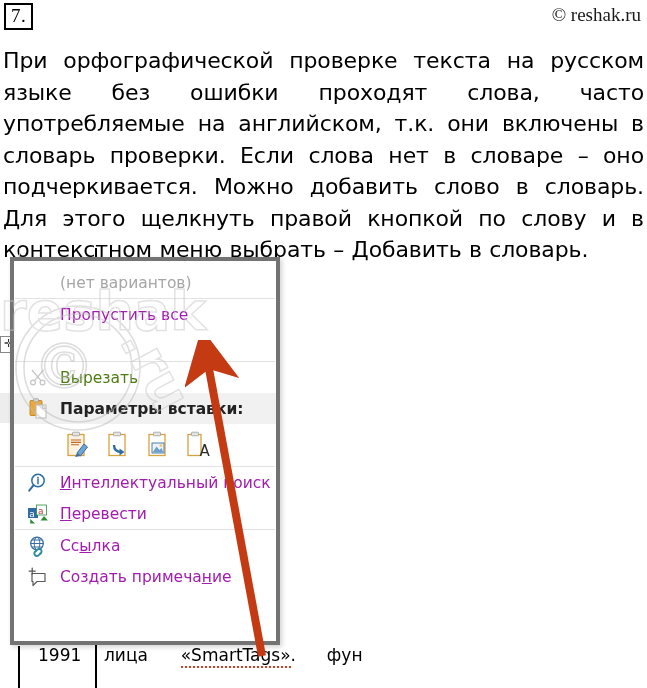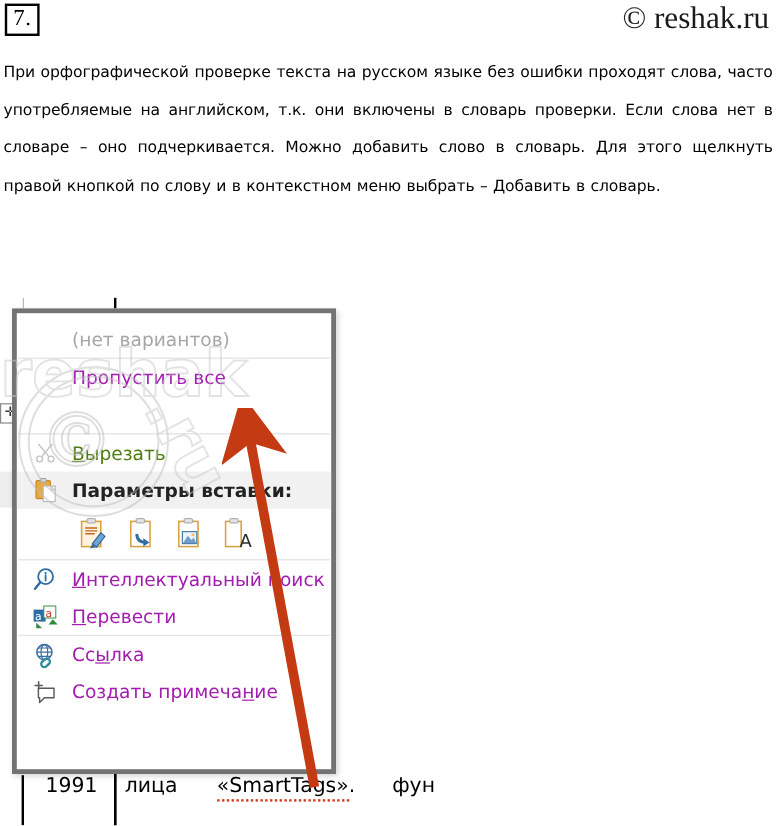--- a/index.html
+++ b/index.html
@@ -27,32 +27,32 @@
     font-size: 19px;
     line-height: 21px;
     font-weight: 400;
     letter-spacing: 0.5px;
   }
   #site-credit {
     position: absolute;
     right: 6px;
     top: 4px;
     font-family: "Liberation Serif", "DejaVu Serif", serif;
-    font-size: 26px;
+    font-size: 19px;
     line-height: 22px;
     color: #1a1a1a;
   }
 
   
   #answer-text {
     position: absolute;
     left: 3px;
     top: 45px;
     width: 641px;
-    font-size: 13px;
+    font-size: 22px;
     line-height: 31.5px;
     text-align: justify;
     font-weight: 400;
     letter-spacing: -0.1px;
     word-spacing: 0.5px;
   }
 
   
   #doc-region {
     position: absolute;

